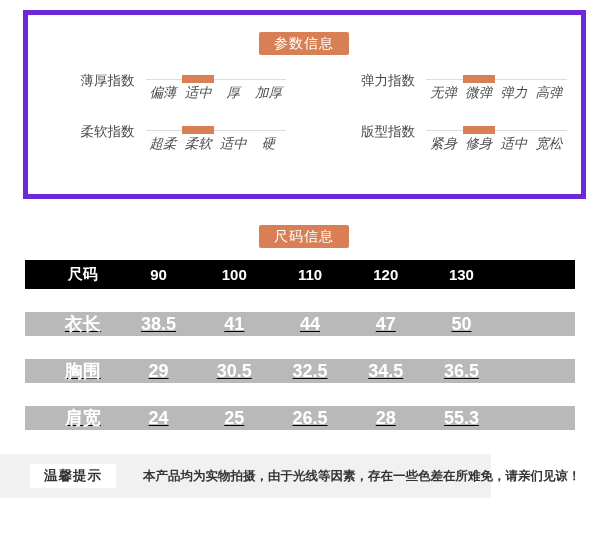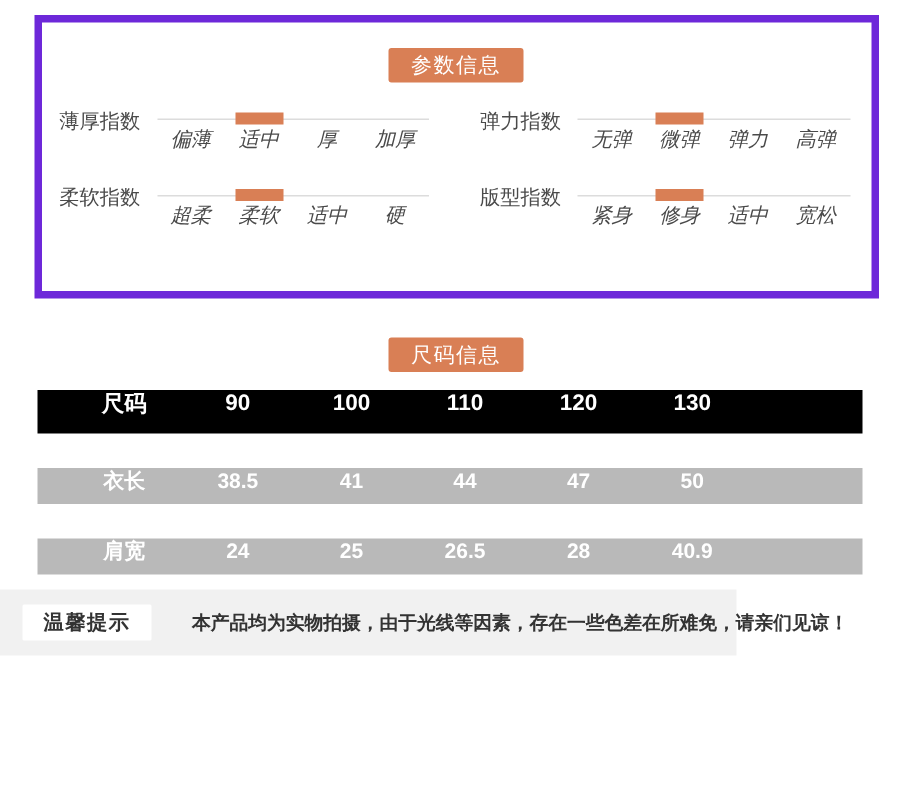--- a/index.html
+++ b/index.html
@@ -24,51 +24,52 @@
   }
   .param-box .badge{margin-top:17px;}
   .param-grid{
     display:grid;grid-template-columns:1fr 1fr;
     column-gap:34px;row-gap:20px;
     padding:16px 14px 0 12px;
   }
   .param-group{display:flex;align-items:flex-start;}
   .param-label{
     width:62px;flex-shrink:0;
-    font-size:13.5px;color:#4a4a4a;padding-top:1px;
+    font-size:13.5px;color:#4a4a4a;padding-top:1px;margin-left:41px;
   }
   .param-track{flex:1;min-width:0;padding-left:3px;}
   .track-line{position:relative;height:1px;background:#dcdcdc;margin-top:8px;}
   .track-bar{
     position:absolute;top:-4px;width:32px;height:8px;
     background:#d97f55;left:calc(37.5% - 16px);
   }
   .track-options{display:flex;margin-top:4px;font-style:italic;}
   .track-options span{
     flex:1;text-align:center;
     font-size:13.5px;color:#4a4a4a;white-space:nowrap;
   }
   
   .size-badge-wrap{margin-top:26px;}
   .size-table{width:550px;margin-left:25px;}
   .st-row{
     box-sizing:border-box;
-    display:flex;align-items:flex-start;
+    display:flex;align-items:center;
     padding-left:20px;
+    text-decoration:underline;
   }
   .st-row span{flex:1;text-align:center;font-weight:bold;color:#ffffff;white-space:nowrap;}
   .st-header{height:29px;background:#000000;margin-top:12px;font-size:15px;}
-  .st-gray{height:24px;background:#b9b9b9;margin-top:23px;font-size:14px;}
+  .st-gray{height:24px;background:#b9b9b9;margin-top:23px;font-size:18px;}
   
   .tips-bar{
     box-sizing:border-box;
-    margin-top:10px;height:44px;width:491px;
+    margin-top:24px;height:44px;width:491px;
     background:#f1f1f1;
     display:flex;align-items:center;
-    padding-left:15px;
+    padding-left:30px;
   }
   .tips-label-box{
     width:86px;height:24px;flex-shrink:0;
     background:#ffffff;border-radius:1px;
     display:flex;align-items:center;justify-content:center;
     font-size:13.5px;color:#333333;font-weight:bold;letter-spacing:1px;
   }
   .tips-text{
     margin-left:27px;
     font-size:12.5px;line-height:16px;color:#333333;font-weight:bold;
@@ -165,28 +166,37 @@
   <div class="st-row st-gray">
     <span>衣长</span>
     <span>38.5</span>
     <span>41</span>
     <span>44</span>
     <span>47</span>
     <span>50</span>
     <span></span>
   </div>
 
+  <div class="st-row st-gray">
+    <span>胸围</span>
+    <span>29</span>
+    <span>30.5</span>
+    <span>32.5</span>
+    <span>34.5</span>
+    <span>36.5</span>
+    <span></span>
+  </div>
 
   <div class="st-row st-gray">
     <span>肩宽</span>
     <span>24</span>
     <span>25</span>
     <span>26.5</span>
     <span>28</span>
-    <span>40.9</span>
+    <span>55.3</span>
     <span></span>
   </div>
 
 
 </div>
 
 <div class="tips-bar">
   <div class="tips-label-box">温馨提示</div>
   <div class="tips-text">
     <div>本产品均为实物拍摄，由于光线等因素，存在一些色差在所难免，请亲们见谅！</div>

